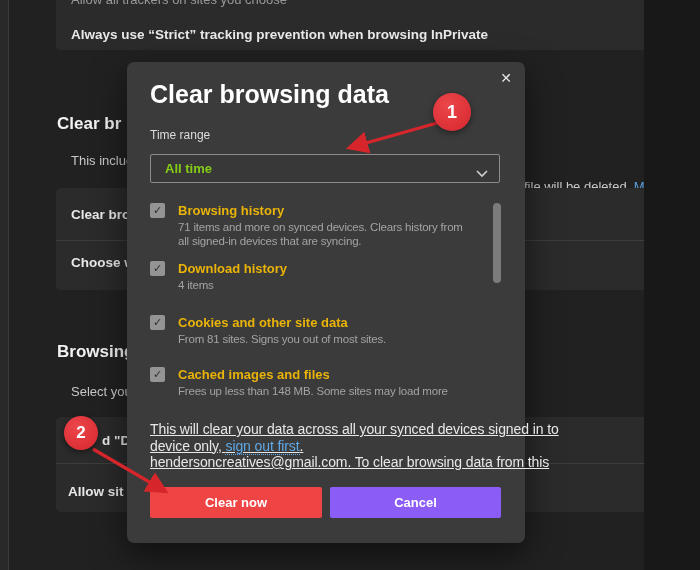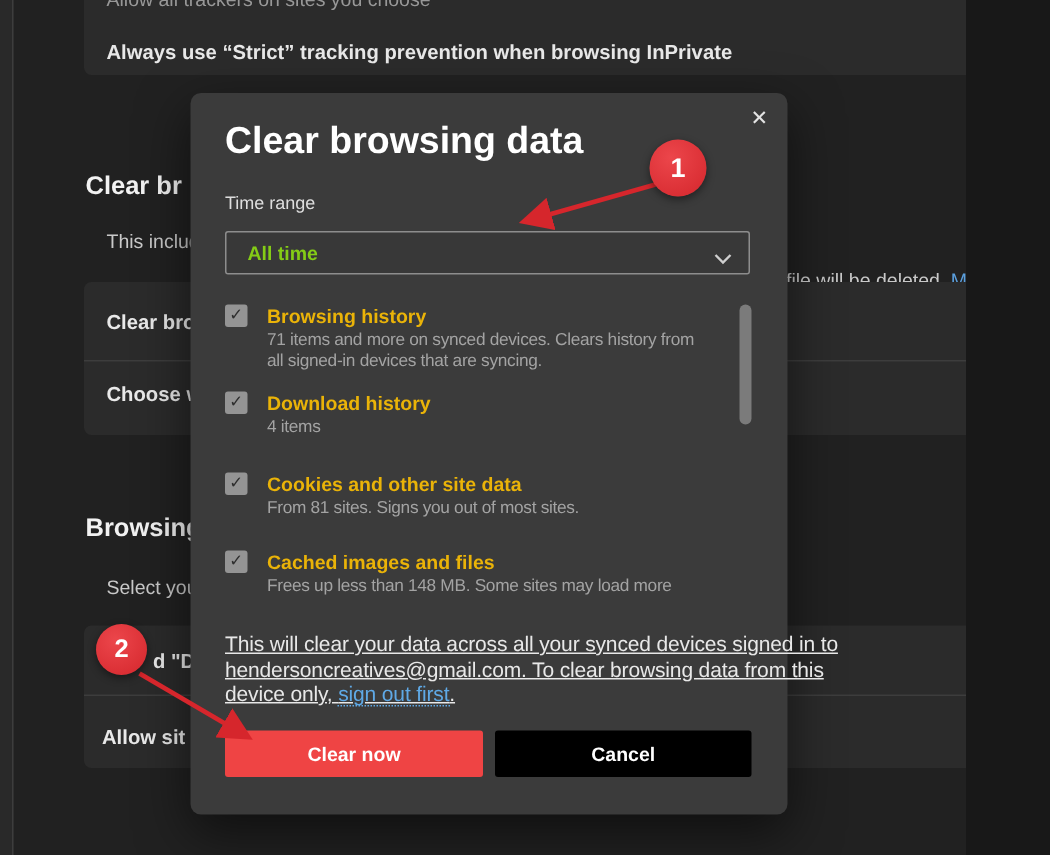--- a/index.html
+++ b/index.html
@@ -51,21 +51,21 @@
     color:#a3a3a3; line-height:13.5px; white-space:nowrap; }
   .scroll-thumb { position:absolute; left:366px; top:141px; width:8px; height:80px;
     border-radius:4px; background:#7b7b7b; }
   .dlg-footer { position:absolute; left:23px; top:359px; font-size:14px; letter-spacing:-0.1px;
     color:#e8e8e8; line-height:16.5px; white-space:nowrap;text-decoration:underline; }
   .footer-link { color:#5fa9e6; border-bottom:1px dotted #5fa9e6; }
   .btn { position:absolute; top:425px; height:31px; border:none; border-radius:2px;
     font-family:inherit; font-size:13px; font-weight:bold; color:#ffffff;
     display:flex; align-items:center; justify-content:center; cursor:default; }
   .btn-clear { left:23px; width:172px; background:#ef4444; }
-  .btn-cancel { left:203px; width:171px; background:#000000; }
+  .btn-cancel { left:203px; width:171px; background:#8b5cf6; }
   
   .arrows { position:absolute; left:0; top:0; z-index:20; pointer-events:none; }
   .ann { position:absolute; z-index:21; border-radius:50%;
     background:radial-gradient(circle at 38% 32%, #ec464b, #d4262c);
     color:#ffffff; font-weight:bold; display:flex; align-items:center; justify-content:center;
     box-shadow:0 2px 6px rgba(0,0,0,0.45); }
   .ann-1 { left:433px; top:93px; width:38px; height:38px; font-size:18px; }
   .ann-2 { left:64px; top:416px; width:34px; height:34px; font-size:17px; }
 </style>
 </head>
@@ -137,22 +137,22 @@
     <div class="item item-4">
       <div class="cb">✓</div>
       <div class="item-label">Cached images and files</div>
       <div class="item-desc">Frees up less than 148 MB. Some sites may load more</div>
     </div>
 
     <div class="scroll-thumb"></div>
 
     <div class="dlg-footer">
       <div>This will clear your data across all your synced devices signed in to</div>
+      <div><span>device only, </span><span class="footer-link">sign out first</span><span>.</span></div>
       <div>hendersoncreatives@gmail.com. To clear browsing data from this</div>
-      <div><span>device only, </span><span class="footer-link">sign out first</span><span>.</span></div>
     </div>
 
     <button class="btn btn-clear">Clear now</button>
     <button class="btn btn-cancel">Cancel</button>
   </div>
 
   <svg class="arrows" width="700" height="570">
     <defs>
       <marker id="ah" markerWidth="7" markerHeight="7" refX="5" refY="3.5" orient="auto">
         <path d="M0,0 L7,3.5 L0,7 Z" fill="#d6262c"></path>

